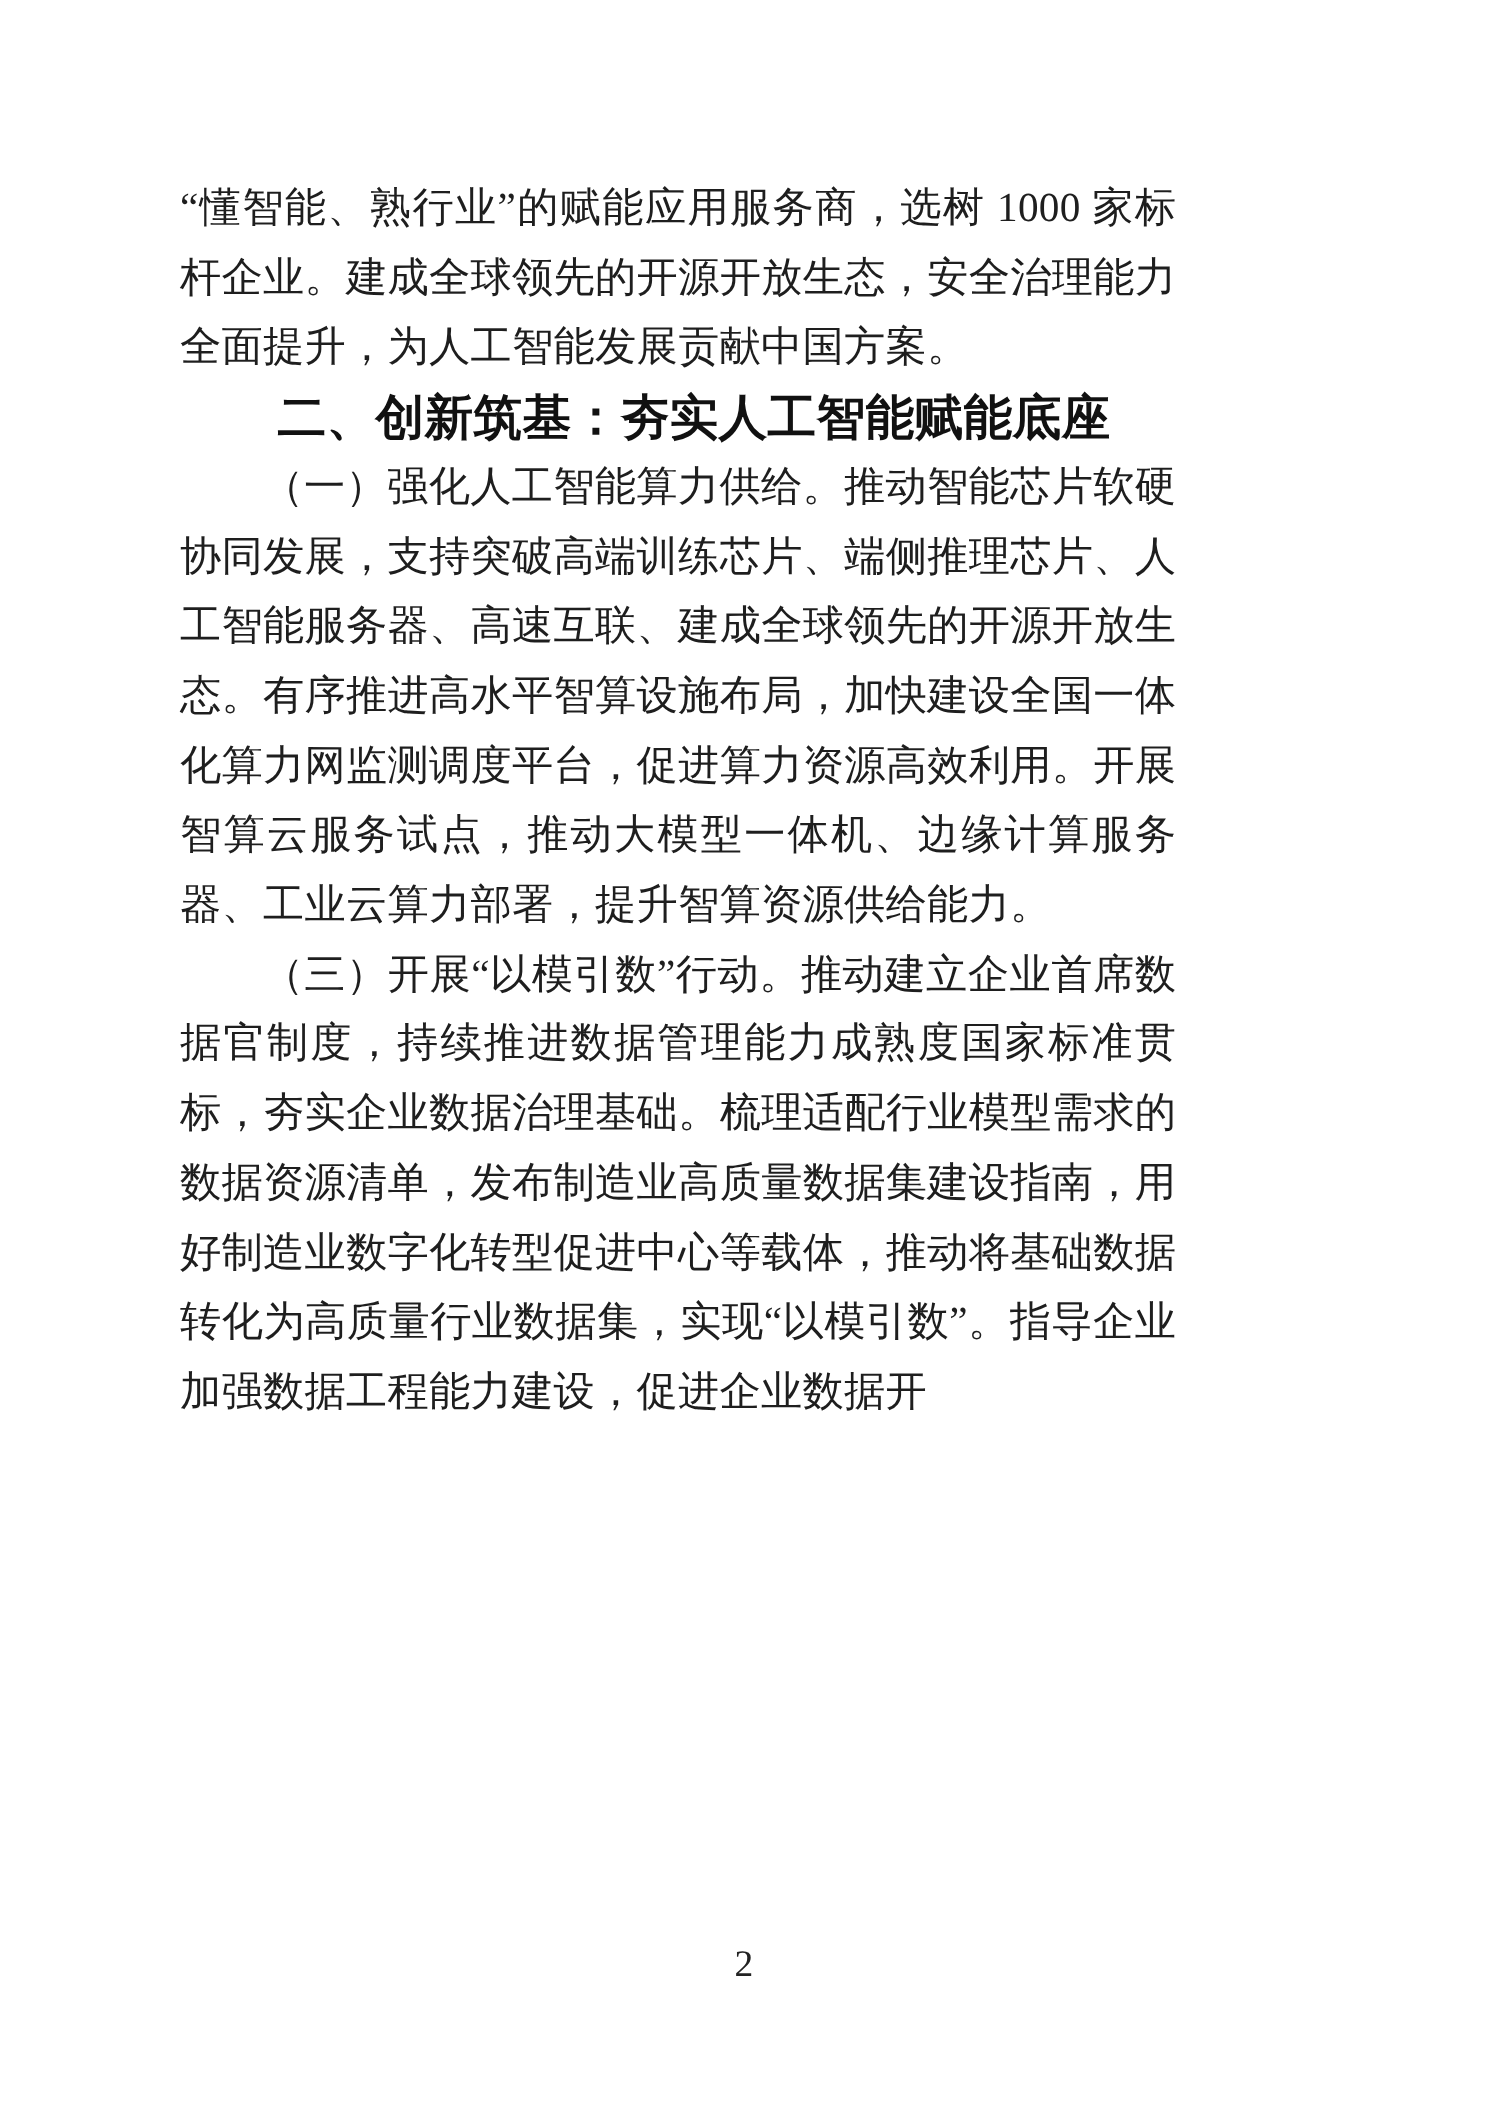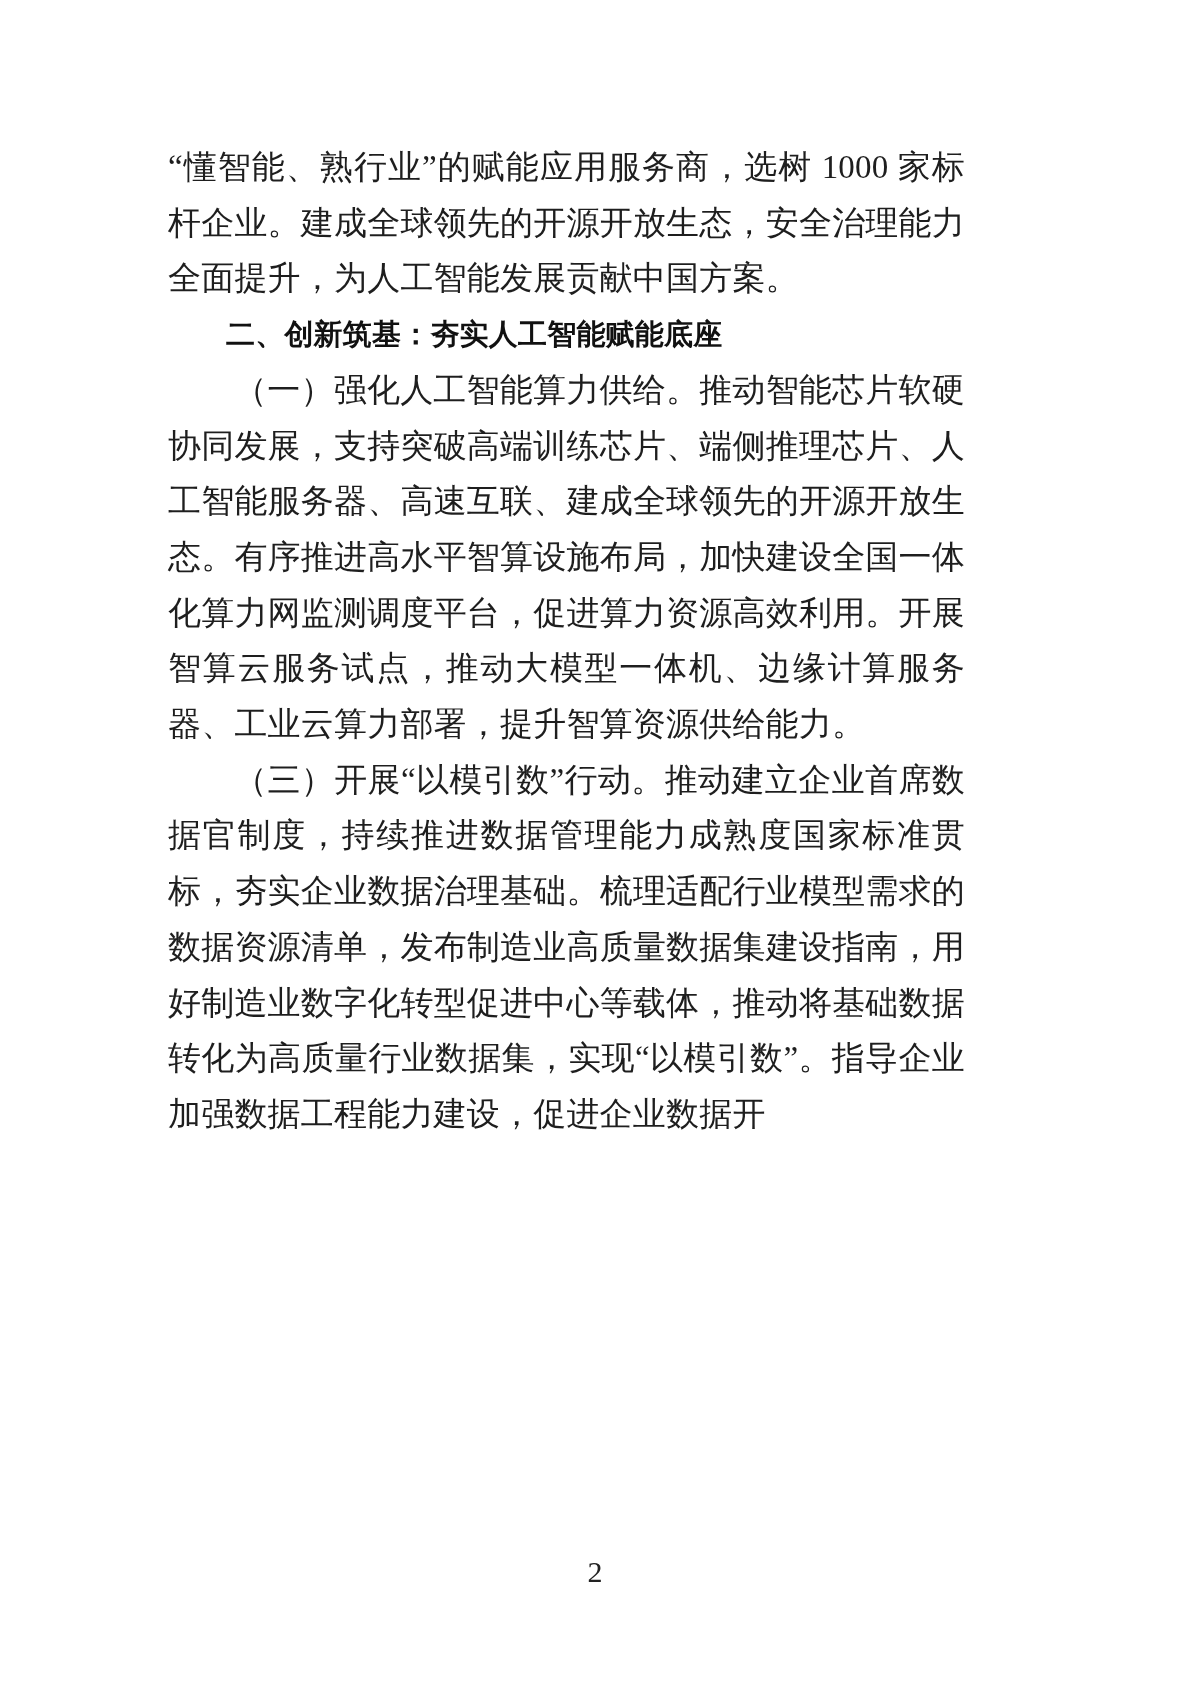--- a/index.html
+++ b/index.html
@@ -11,41 +11,41 @@
     position: relative;
     width: 1190px;
     height: 1683px;
     background: #ffffff;
     overflow: hidden;
     font-family: "Liberation Serif", "DejaVu Serif", serif;
     color: #1e1e1e;
   }
   .content {
     position: absolute;
-    left: 168px;
+    left: 144px;
     top: 140px;
     width: 797px;
     font-size: 33px;
     line-height: 55.7px;
     text-align: justify;
     text-justify: inter-ideograph;
     letter-spacing: 0.2px;
   }
   .content p {
     margin: 0;
     padding: 0;
   }
   .para-indent {
     text-indent: 2em;
   }
   .section-heading {
     margin: 0;
     padding: 0;
     text-indent: 2em;
-    font-size: 29px;
+    font-size: 39px;
     line-height: 55.7px;
     font-weight: 700;
     font-family: "Liberation Sans", "DejaVu Sans", sans-serif;
     color: #111111;
     text-align: left;
   }
   .lead {
     font-weight: 400;
   }
   .footer-pagenum {

